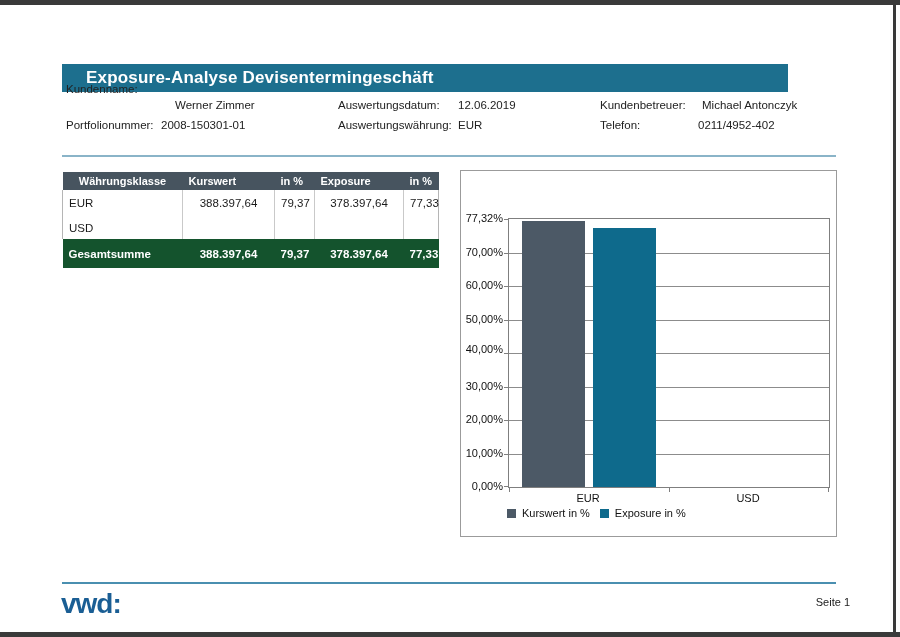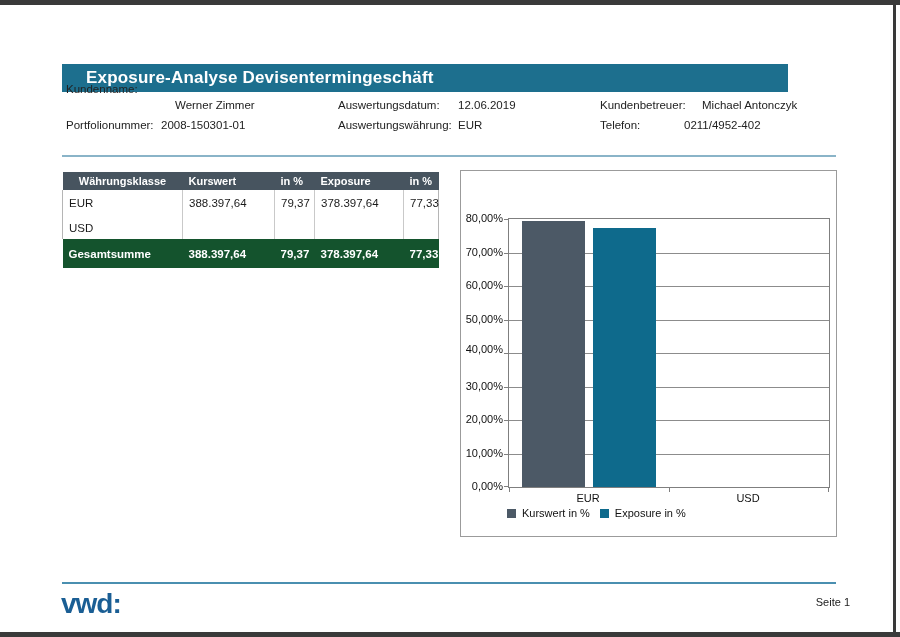--- a/index.html
+++ b/index.html
@@ -29,21 +29,21 @@
           font-size:11.5px;table-layout:fixed;}
   .xtable th{background:#47545f;color:#ffffff;font-weight:bold;font-size:11px;height:18px;
              padding:0 6px;white-space:nowrap;}
   .xtable td{padding:0 6px;white-space:nowrap;background:#ffffff;}
   .xtable tbody td{border-left:1px solid #c9c9c9;}
   .xtable tbody td:first-child{border-left:1px solid #b5b5b5;}
   .xtable tbody td:last-child{border-right:1px solid #b5b5b5;}
   .xtable tbody tr.row-a td{height:26px;vertical-align:middle;}
   .xtable tbody tr.row-b td{height:23px;vertical-align:middle;}
   .xtable tfoot td{background:#14532d;color:#ffffff;font-weight:bold;height:29px;margin-top:16px;}
-  .num{text-align:left;}
+  .num{text-align:center;}
   .xtable th.num{text-align:left;}
 
   
   .chart-panel{position:absolute;left:460px;top:170px;width:377px;height:367px;background:#ffffff;
                border:1px solid #9b9b9b;box-sizing:border-box;}
   .chart-panel-header{position:absolute;left:0;top:0;width:100%;height:20px;background:#47545f;
                       color:#ffffff;font-size:11px;font-weight:bold;line-height:20px;padding-left:10px;
                       box-sizing:border-box;}
   .plot{position:absolute;left:47px;top:47px;width:320px;height:268px;border:1px solid #7f7f7f;
         background:#ffffff;}
@@ -78,21 +78,21 @@
     <div style="left:175px;top:99px;">Werner Zimmer</div>
     <div style="left:338px;top:99px;">Auswertungsdatum:</div>
     <div style="left:458px;top:99px;">12.06.2019</div>
     <div style="left:600px;top:99px;">Kundenbetreuer:</div>
     <div style="left:702px;top:99px;">Michael Antonczyk</div>
     <div style="left:66px;top:119px;">Portfolionummer:</div>
     <div style="left:161px;top:119px;">2008-150301-01</div>
     <div style="left:338px;top:119px;">Auswertungswährung:</div>
     <div style="left:458px;top:119px;">EUR</div>
     <div style="left:600px;top:119px;">Telefon:</div>
-    <div style="left:684px;top:119px;">0211/4952-402</div>
+    <div style="left:698px;top:119px;">0211/4952-402</div>
   </div>
 
   <div class="divider"></div>
 
   <table class="xtable">
     <colgroup>
         <col style="width:120px">
         <col style="width:92px">
         <col style="width:40px">
         <col style="width:89px">
@@ -171,21 +171,21 @@
         </div>
       </div>
   <div class="ylab" style="top: 309px;">0,00%</div>
       <div class="ylab" style="top: 276px;">10,00%</div>
       <div class="ylab" style="top: 242px;">20,00%</div>
       <div class="ylab" style="top: 209px;">30,00%</div>
       <div class="ylab" style="top: 172px;">40,00%</div>
       <div class="ylab" style="top: 142px;">50,00%</div>
       <div class="ylab" style="top: 108px;">60,00%</div>
       <div class="ylab" style="top: 75px;">70,00%</div>
-      <div class="ylab" style="top: 41px;">80,00%</div>
+      <div class="ylab" style="top: 41px;">77,32%</div>
       <div class="xlab" style="left: 87px; top: 321px;">EUR</div>
       <div class="xlab" style="left: 247px; top: 321px;">USD</div>
     </div>
 
   <div class="footer-line"></div>
   <div class="logo">vwd:</div>
   <div class="page-label">Seite 1</div>
 
   <div class="frame-bottom"></div>
   <div class="frame-right"></div>

